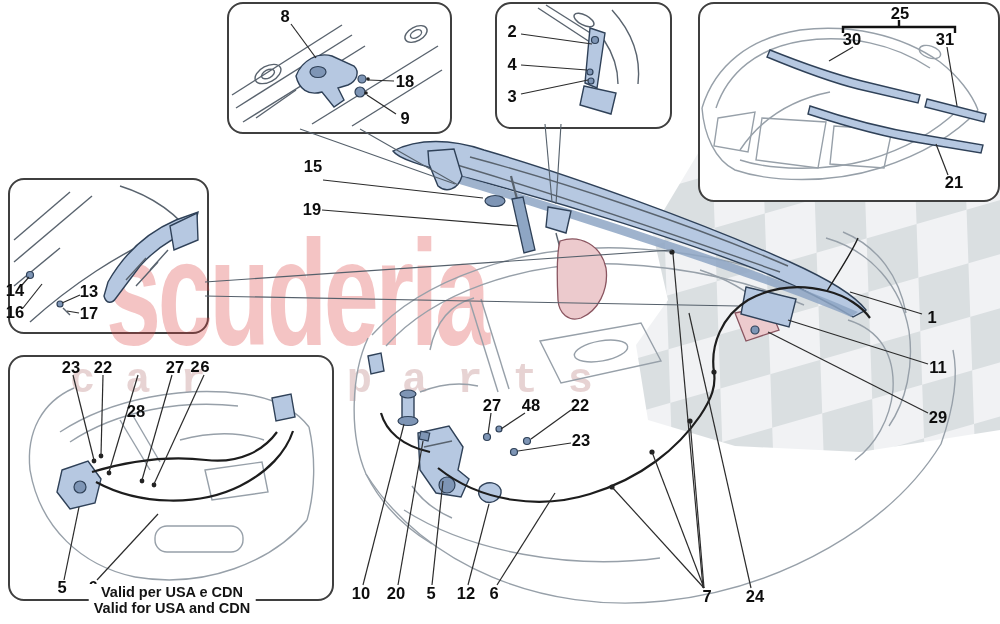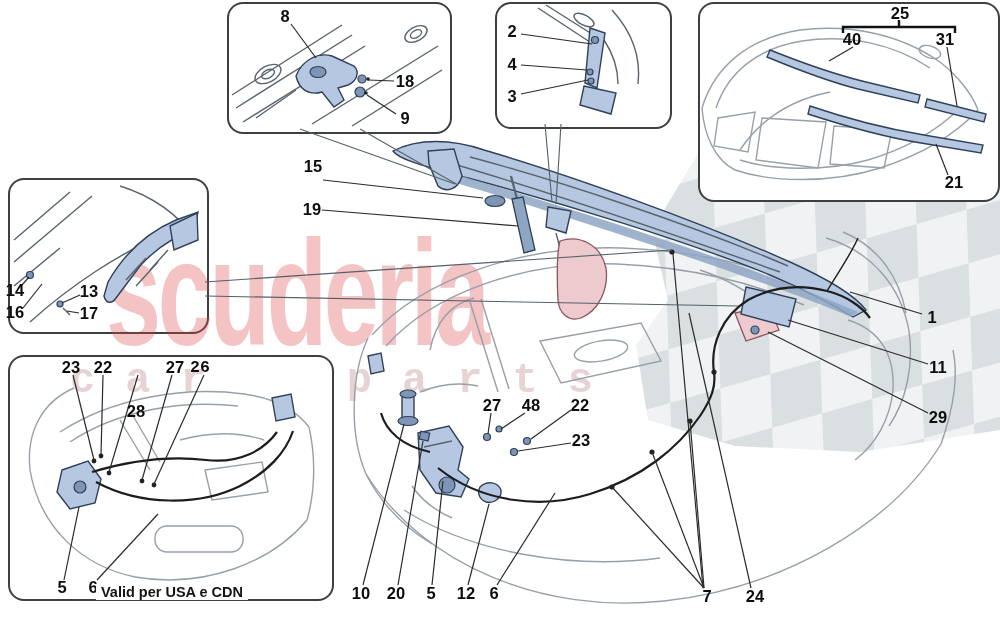--- a/index.html
+++ b/index.html
@@ -277,21 +277,21 @@
     </svg>
 
   <div id="callout-layer">
       <div class="co" style="left: 285px; top: 16px;">8</div>
       <div class="co" style="left: 405px; top: 81px;">18</div>
       <div class="co" style="left: 405px; top: 118px;">9</div>
       <div class="co" style="left: 512px; top: 31px;">2</div>
       <div class="co" style="left: 512px; top: 64px;">4</div>
       <div class="co" style="left: 512px; top: 96px;">3</div>
       <div class="co" style="left: 900px; top: 13px;">25</div>
-      <div class="co" style="left: 852px; top: 39px;">40</div>
+      <div class="co" style="left: 852px; top: 39px;">30</div>
       <div class="co" style="left: 945px; top: 39px;">31</div>
       <div class="co" style="left: 954px; top: 182px;">21</div>
       <div class="co" style="left: 313px; top: 166px;">15</div>
       <div class="co" style="left: 312px; top: 209px;">19</div>
       <div class="co" style="left: 15px; top: 290px;">14</div>
       <div class="co" style="left: 89px; top: 291px;">13</div>
       <div class="co" style="left: 15px; top: 312px;">16</div>
       <div class="co" style="left: 89px; top: 313px;">17</div>
       <div class="co" style="left: 932px; top: 317px;">1</div>
       <div class="co" style="left: 938px; top: 367px;">11</div>
@@ -311,15 +311,16 @@
       <div class="co" style="left: 396px; top: 593px;">20</div>
       <div class="co" style="left: 431px; top: 593px;">5</div>
       <div class="co" style="left: 466px; top: 593px;">12</div>
       <div class="co" style="left: 494px; top: 593px;">6</div>
       <div class="co" style="left: 707px; top: 596px;">7</div>
       <div class="co" style="left: 755px; top: 596px;">24</div>
     </div>
 
   <div id="caption">
     <div class="cap1">Valid per USA e CDN</div>
+    <div class="cap2">Valid for USA and CDN</div>
   </div>
 
 </div>
 
 </body></html>

